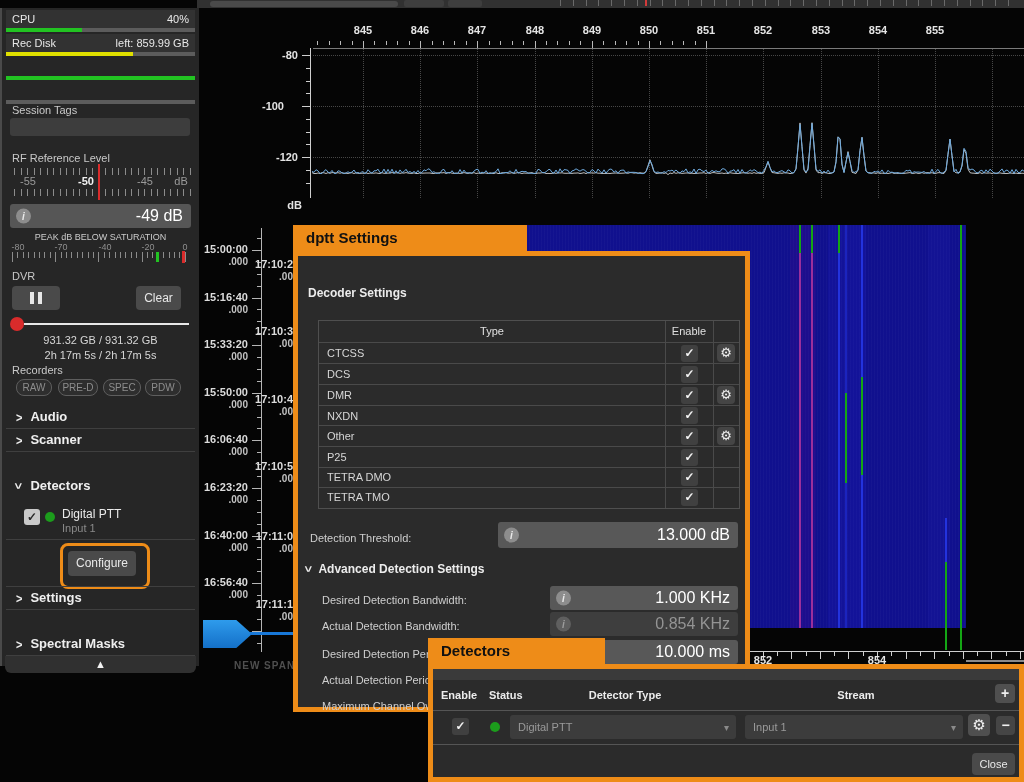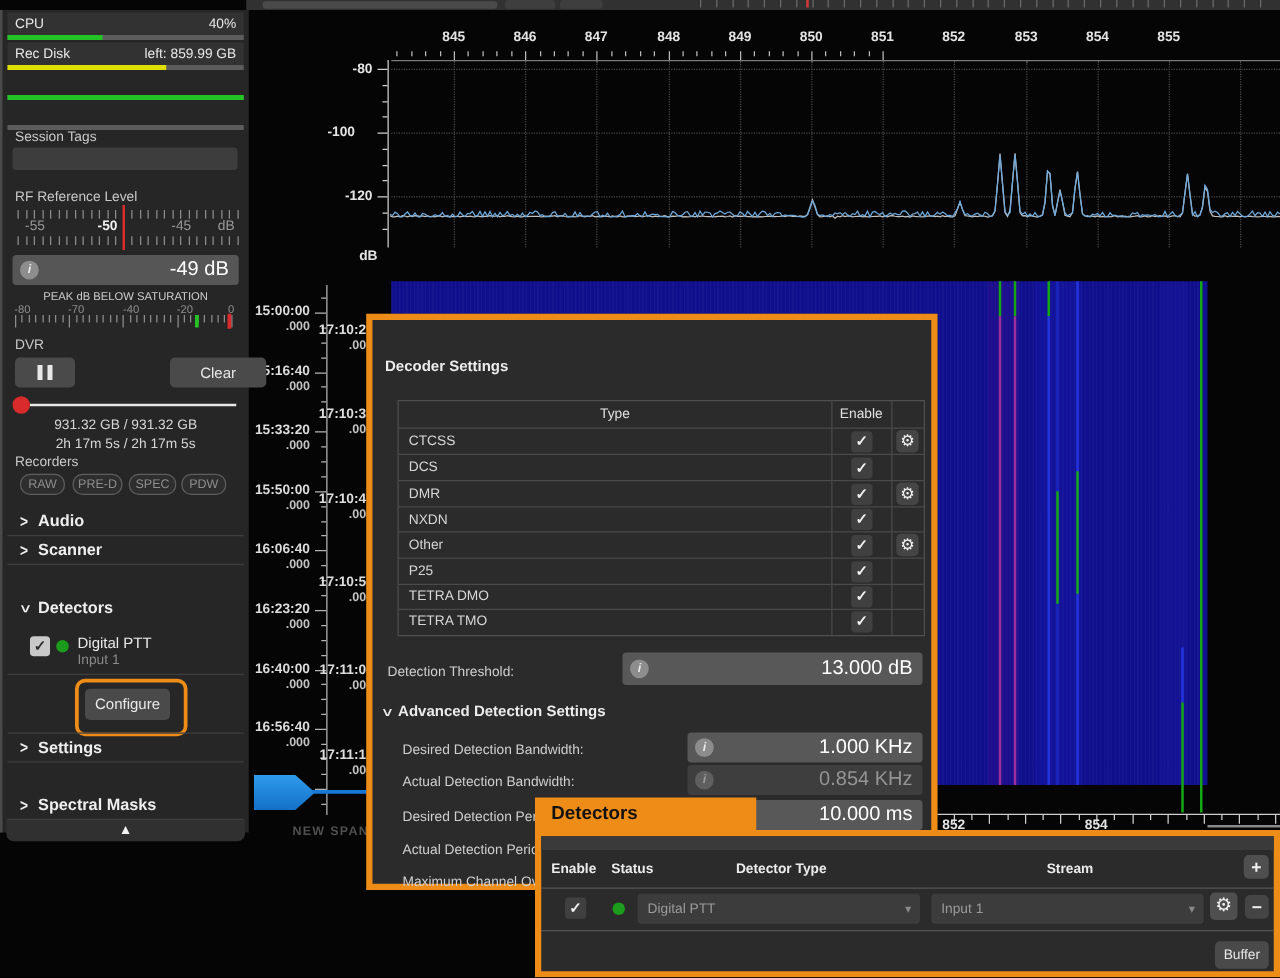--- a/index.html
+++ b/index.html
@@ -243,21 +243,21 @@
         </div>
       <div class="abs" style="left:146px;top:10px;width:3px;height:10px;background:#22c322;"></div>
       <div class="abs" style="left:172px;top:9px;width:3px;height:12px;background:#d92b2b;"></div>
     </div>
 
     <div class="side-label" style="left:10px;top:262px;">DVR</div>
     <div class="btn" style="left:10px;top:278px;width:48px;height:24px;">
       <span class="abs" style="left:18px;top:6px;width:4px;height:12px;background:#e8e8e8;"></span>
       <span class="abs" style="left:26px;top:6px;width:4px;height:12px;background:#e8e8e8;"></span>
     </div>
-    <div class="btn" style="left:134px;top:278px;width:77px;height:24px;font-size:12px;line-height:24px;">
+    <div class="btn" style="left:134px;top:278px;width:45px;height:24px;font-size:12px;line-height:24px;">
       <span>Clear</span>
     </div>
     <div class="abs" style="left:8px;top:308px;width:181px;height:16px;">
       <div class="abs" style="left:14px;top:7px;width:165px;height:2px;background:#e8e8e8;"></div>
       <div class="abs" style="left:0;top:1px;width:14px;height:14px;border-radius:50%;background:#d92b2b;"></div>
     </div>
     <div class="abs" style="left:0;top:326px;width:197px;text-align:center;color:#d6d6d6;font-size:11px;">931.32 GB / 931.32 GB</div>
     <div class="abs" style="left:0;top:341px;width:197px;text-align:center;color:#d6d6d6;font-size:11px;">2h 17m 5s / 2h 17m 5s</div>
 
     <div class="side-label" style="left:10px;top:356px;">Recorders</div>
@@ -490,20 +490,23 @@
       <div class="tick" style="background: rgb(207, 207, 207); left: 243.1px; width: 1px; height: 4px; top: 0px;"></div>
       <div class="tick" style="background: rgb(207, 207, 207); left: 257.4px; width: 1px; height: 7px; top: 0px;"></div>
       <div class="tick" style="background: rgb(207, 207, 207); left: 271.7px; width: 1px; height: 4px; top: 0px;"></div>
       <div class="tick" style="background: rgb(207, 207, 207); left: 286px; width: 1px; height: 7px; top: 0px;"></div>
     </div>
   <span class="freq-lab" style="left:748px;top:654px;">852</span>
   <span class="freq-lab" style="left:862px;top:654px;">854</span>
   <div class="abs" style="left:966px;top:660px;width:58px;height:2px;background:#8a8a8a;"></div>
 
   <div class="abs" style="left:293px;top:225px;width:457px;height:487px;z-index:10;">
+    <div class="dlg-tab" style="left:0;top:0;width:234px;height:26px;background:#ee8c18;">
+      <span>dptt Settings</span>
+    </div>
     <div class="dlg-box" style="left:0;top:26px;width:457px;height:461px;">
 
       <div class="dlg-h" style="left:10px;top:30px;">Decoder Settings</div>
       <div class="abs" style="left:20px;top:64px;width:420px;height:187px;border:1px solid #4f4f4f;">
         <div class="tbl-line" style="left:346px;top:0;width:1px;height:187px;"></div>
         <div class="tbl-line" style="left:394px;top:0;width:1px;height:187px;"></div>
         <div class="abs" style="left:0;top:4px;width:346px;text-align:center;color:#e0e0e0;font-size:11px;">Type</div>
         <div class="abs" style="left:346px;top:4px;width:48px;text-align:center;color:#e0e0e0;font-size:11px;">Enable</div>
         <div class="tbl-line" style="left:0;top:21px;width:420px;height:1px;"></div>
         <div class="tbl-line" style="left:0;top:42px;width:420px;height:1px;"></div>
@@ -590,18 +593,18 @@
         <span class="ar">▾</span>
       </div>
       <div class="dd" style="left:312px;top:46px;width:218px;height:24px;">
         <span class="txt">Input 1</span>
         <span class="ar">▾</span>
       </div>
       <div class="gearbtn" style="left:535px;top:45px;width:22px;height:22px;font-size:15px;line-height:22px;background:#4f4f4f;"><span>⚙</span></div>
       <div class="gearbtn" style="left:563px;top:47px;width:19px;height:19px;font-size:14px;line-height:19px;font-weight:bold;"><span>−</span></div>
       <div class="tbl-line" style="left:0;top:75px;width:586px;height:1px;background:#555;"></div>
       <div class="btn" style="left:539px;top:84px;width:43px;height:22px;font-size:11px;line-height:22px;">
-        <span>Buffer</span>
+        <span>Close</span>
       </div>
     </div>
   </div>
 
 </div>
 
 </body></html>

